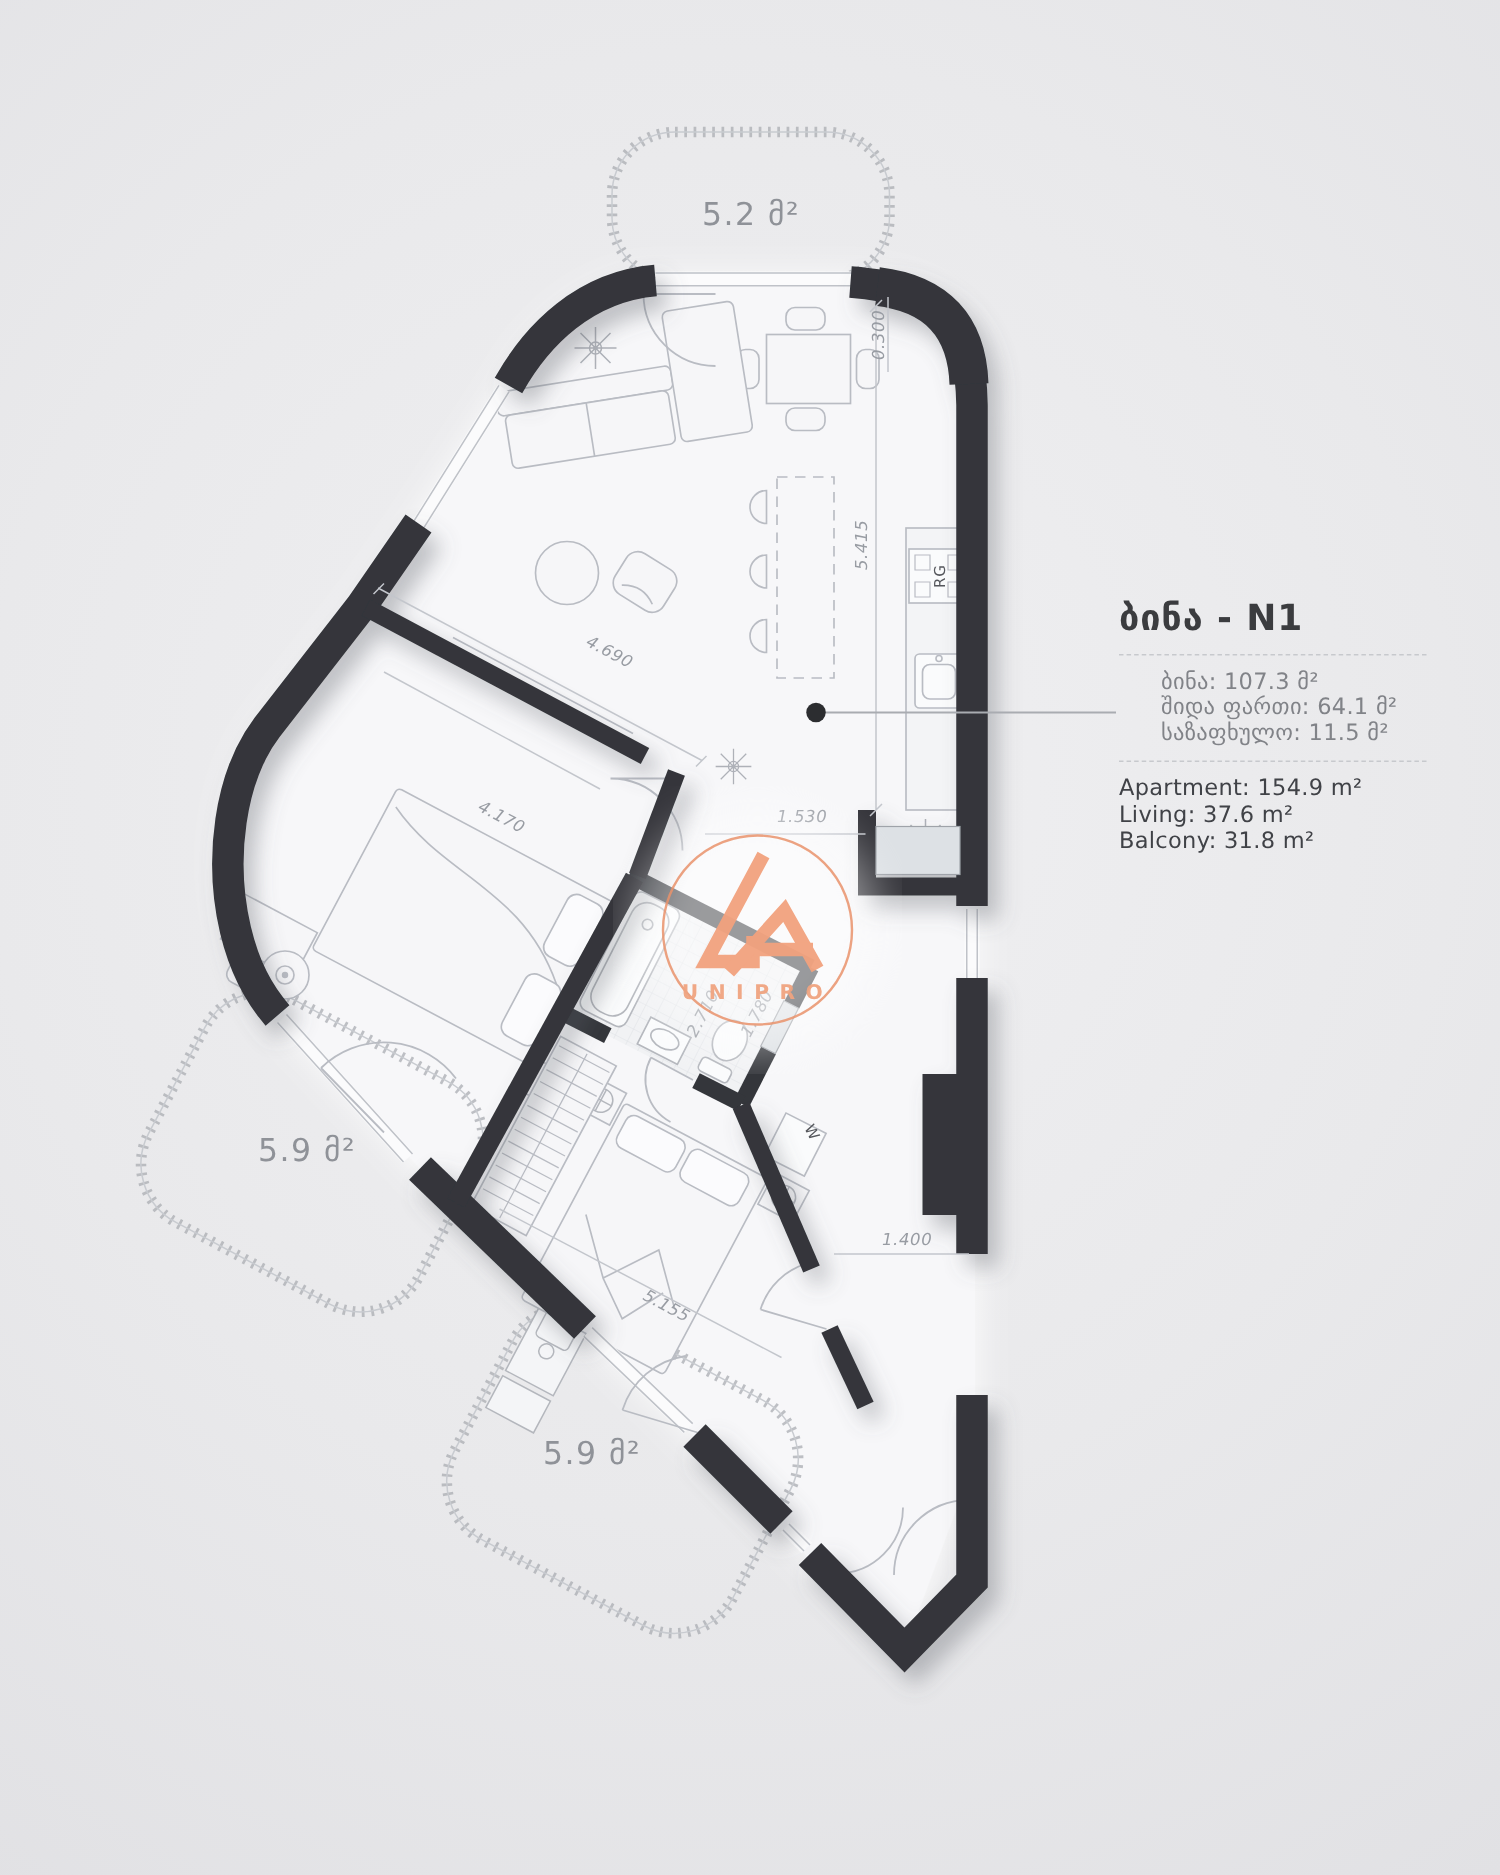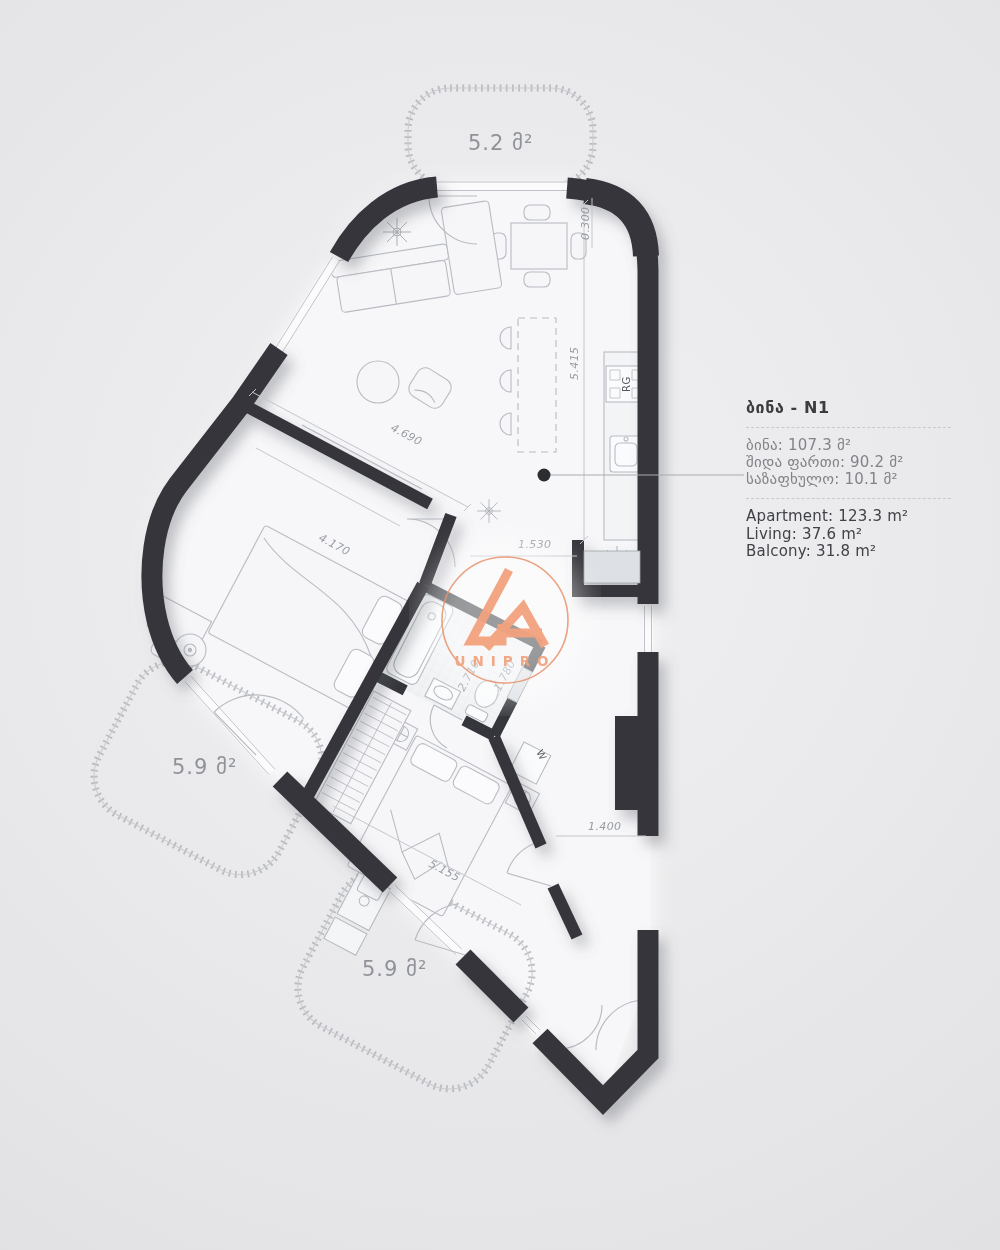--- a/index.html
+++ b/index.html
@@ -2,23 +2,23 @@
 <html><head>
 <meta charset="utf-8">
 <style>
   html,body{margin:0;padding:0;background:#e7e7e9;}
   #stage{position:relative;width:1000px;height:1250px;margin:0 auto;overflow:hidden;
          background:radial-gradient(circle at 48% 42%, #f0f0f2 0%, #e9e9eb 55%, #e1e1e4 100%);
          font-family:"DejaVu Sans", sans-serif;}
   #plan-svg{position:absolute;inset:0;}
   
   #info-panel{position:absolute;left:746px;top:398px;width:215px;color:#3d3e41;}
-  #info-panel .title{font-size:16px;font-weight:bold;letter-spacing:.6px;color:#3b3c3f;}
+  #info-panel .title{font-size:24px;font-weight:bold;letter-spacing:.6px;color:#3b3c3f;}
   #info-panel .dash-divider{border:none;border-top:1.6px dashed #c7c9cd;margin:10px 0 9px 0;width:205px;}
-  #info-panel .ka-line{font-size:15px;line-height:17px;color:#818388;letter-spacing:.2px;}
+  #info-panel .ka-line{font-size:15px;line-height:17px;color:#818388;letter-spacing:.2px;margin-left:28px;}
   #info-panel .en-line{font-size:15px;line-height:17.5px;color:#404247;font-weight:500;letter-spacing:.2px;}
   #info-panel .block{margin:0;}
   text{font-family:"DejaVu Sans", sans-serif;}
   .dim{font-size:11px;font-style:italic;fill:#989ca3;letter-spacing:.4px;}
   .area-label{font-size:21px;fill:#8f9298;letter-spacing:1px;}
   .appl{font-size:10px;fill:#55575c;letter-spacing:.5px;}
 </style>
 </head>
 <body>
 
@@ -278,23 +278,23 @@
     </g>
     <text x="505" y="666" text-anchor="middle" font-size="13.5" letter-spacing="7" fill="#f0a480" opacity=".95" font-weight="600">UNIPRO</text>
   </g>
 </svg>
 
 <div id="info-panel">
   <div class="title">ბინა - N1</div>
   <hr class="dash-divider">
   <div class="block">
     <div class="ka-line">ბინა: 107.3 მ²</div>
-    <div class="ka-line">შიდა ფართი: 90.2 მ²</div>
-    <div class="ka-line">საზაფხულო: 10.1 მ²</div>
+    <div class="ka-line">შიდა ფართი: 64.1 მ²</div>
+    <div class="ka-line">საზაფხულო: 11.5 მ²</div>
   </div>
   <hr class="dash-divider">
   <div class="block">
-    <div class="en-line">Apartment: 123.3 m²</div>
+    <div class="en-line">Apartment: 154.9 m²</div>
     <div class="en-line">Living: 37.6 m²</div>
     <div class="en-line">Balcony: 31.8 m²</div>
   </div>
 </div>
 </div>
 
 </body></html>

